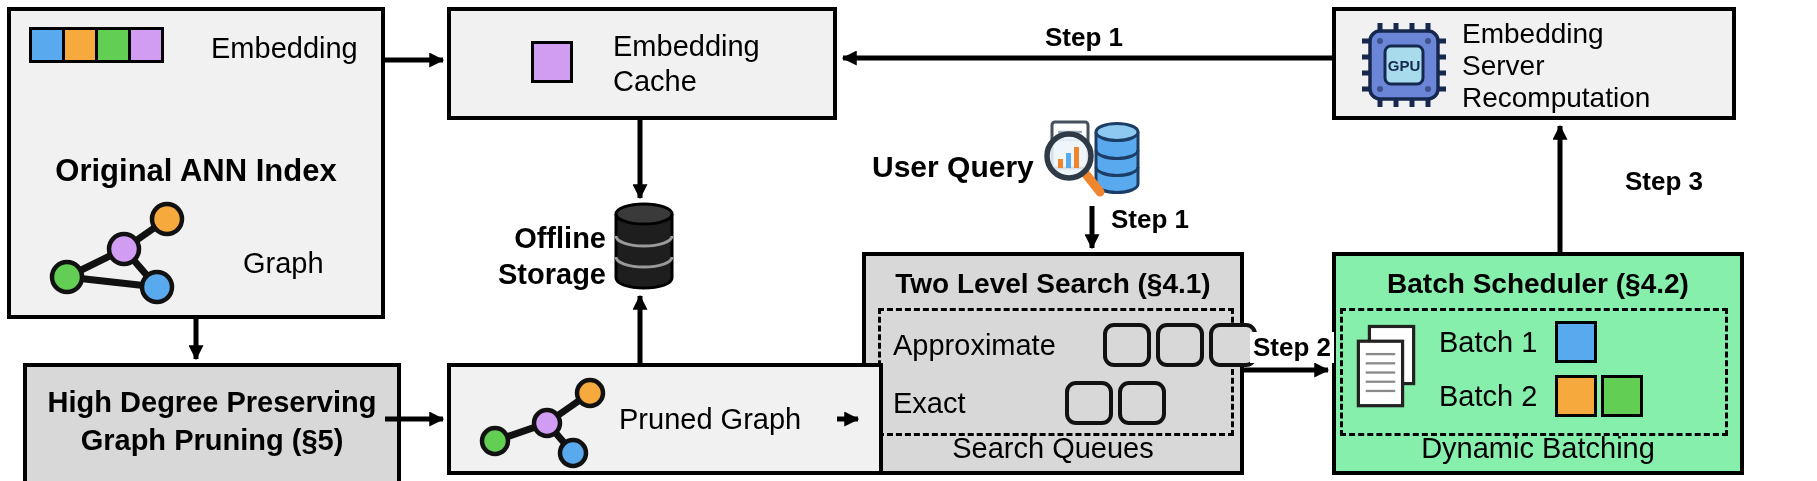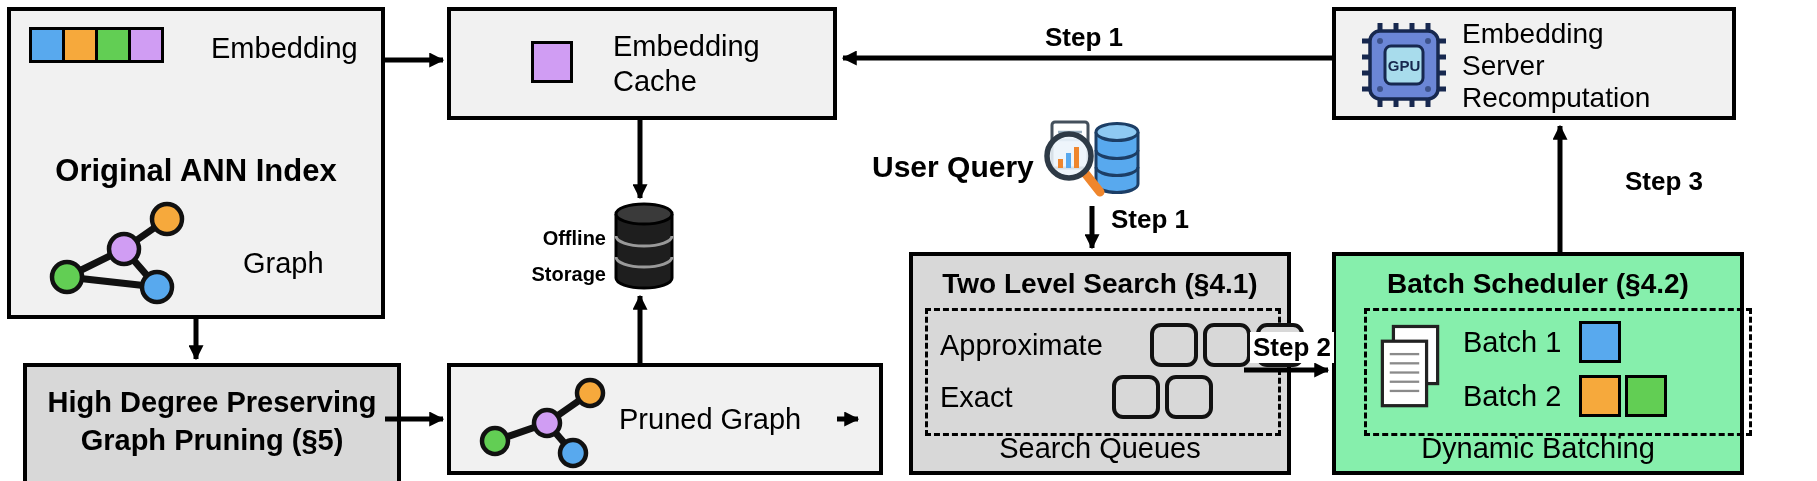--- a/index.html
+++ b/index.html
@@ -35,26 +35,26 @@
 
   
   #gpu-icon    { position:absolute; left:24px; top:10px; }
   #server-text { left:126px; top:7px; font-size:28px; line-height:32px; }
 
   
   .box-title  { position:absolute; top:12px; left:0; width:100%; text-align:center;
                 font-weight:bold; font-size:28px; white-space:nowrap; }
   .dashed     { position:absolute; border:3px dashed #000; }
   #two-dashed   { left:12px; top:52px; width:356px; height:128px; }
-  #batch-dashed { left:28px; top:52px; width:388px; height:128px; }
+  #batch-dashed { left:4px; top:52px; width:388px; height:128px; }
   .box-footer { position:absolute; bottom:6px; left:0; width:100%; text-align:center; font-size:29px; }
 
   .queue-row  { position:absolute; left:12px; width:330px; display:flex; align-items:center; }
   #row-approx { top:8px;  height:52px;gap:47px; }
-  #row-exact  { top:60px; height:52px; }
+  #row-exact  { top:66px; height:52px; }
   .queue-label{ font-size:29px; flex:1; }
   .queues     { display:flex; gap:5px; width:158px; }
   .qsq        { width:48px; height:44px; border:4px solid #111; border-radius:11px; }
 
   #docs-icon  { position:absolute; left:8px; top:10px; }
   .batch-row  { position:absolute; left:96px; display:flex; align-items:center; height:46px; }
   #batch-row1 { top:8px; }
   #batch-row2 { top:62px; }
   .batch-label{ font-size:29px; width:112px; }
   .bsq        { width:42px; height:42px; border:3px solid #000; margin-left:4px; }
@@ -64,21 +64,21 @@
                    font-weight:bold; font-size:29px; line-height:38px; }
 
   
   #pruned-graph-svg { position:absolute; left:14px; top:4px; }
   #pruned-label { left:168px; top:36px; }
 
   
   #user-query-label { position:absolute; left:872px; top:150px; font-size:30px; font-weight:bold; z-index:2; }
   #uq-icon      { position:absolute; left:1044px; top:116px; z-index:2; }
   #storage-label{ position:absolute; left:468px; top:220px; width:138px; text-align:right;
-                  font-weight:bold; font-size:20px; line-height:36px; z-index:2; }
+                  font-weight:bold; font-size:29px; line-height:36px; z-index:2; }
   #storage-icon { position:absolute; left:612px; top:202px; z-index:2; }
 
   .step { position:absolute; font-weight:bold; font-size:26px; z-index:4; background:#fff; padding:0 3px; }
   #step1 { left:1108px; top:204px; }
   #step2 { left:1250px; top:332px; }
   #step3 { left:1622px; top:166px; }
   #step4 { left:1042px; top:22px; }
 </style>
 </head>
 <body>
@@ -196,21 +196,21 @@
     </g>
     <g>
       <line x1="41" y1="57" x2="56" y2="76" stroke-width="9" stroke-linecap="round" stroke="#ef862d"></line>
       <circle cx="25" cy="40" r="22" fill="#ecf4fa" fill-opacity="0.88" stroke="#2e3a46" stroke-width="5.5"></circle>
       <rect x="14" y="43" width="5" height="9" fill="#ef862d"></rect>
       <rect x="22" y="37" width="5" height="15" fill="#58a9ee"></rect>
       <rect x="30" y="31" width="5" height="21" fill="#ef862d"></rect>
     </g>
   </svg>
 
-  <div class="box" id="box-two" style="background-color: rgb(216, 216, 216); margin-left: 47px;">
+  <div class="box" id="box-two" style="background-color: rgb(216, 216, 216);">
     <div class="box-title">Two Level Search (§4.1)</div>
     <div class="dashed" id="two-dashed">
       <div class="queue-row" id="row-approx">
         <div class="queue-label">Approximate</div>
         <div class="queues">
           <div class="qsq" style="background-color: rgb(216, 216, 216);"></div>
           <div class="qsq" style="background-color: rgb(216, 216, 216);"></div>
           <div class="qsq" style="background-color: rgb(216, 216, 216);"></div>
         </div>
       </div>

